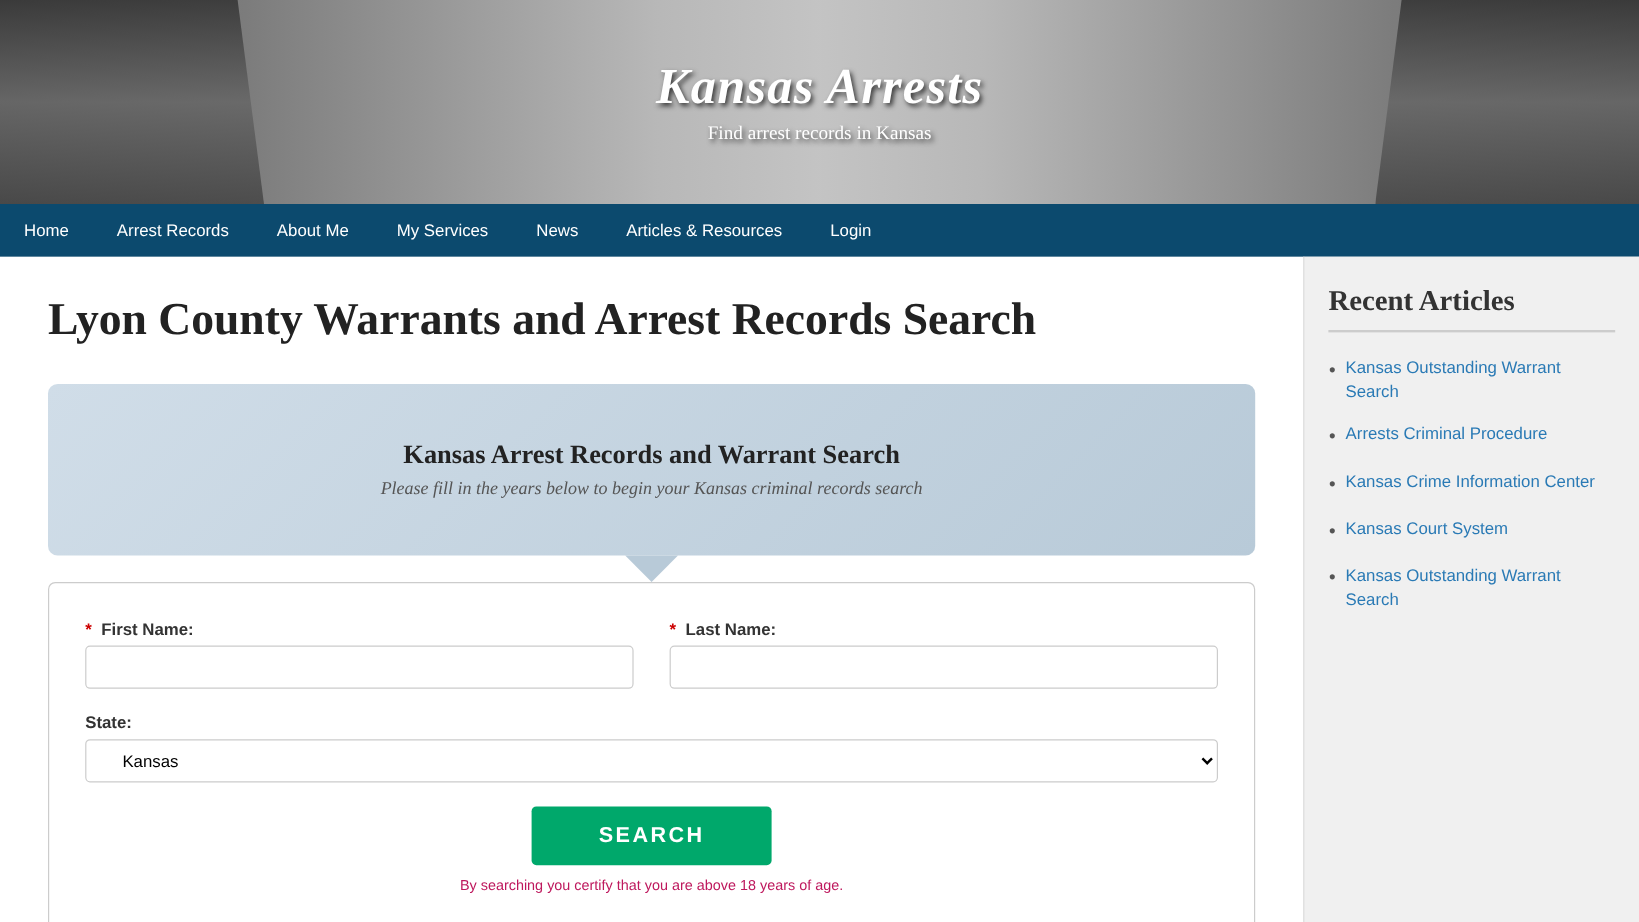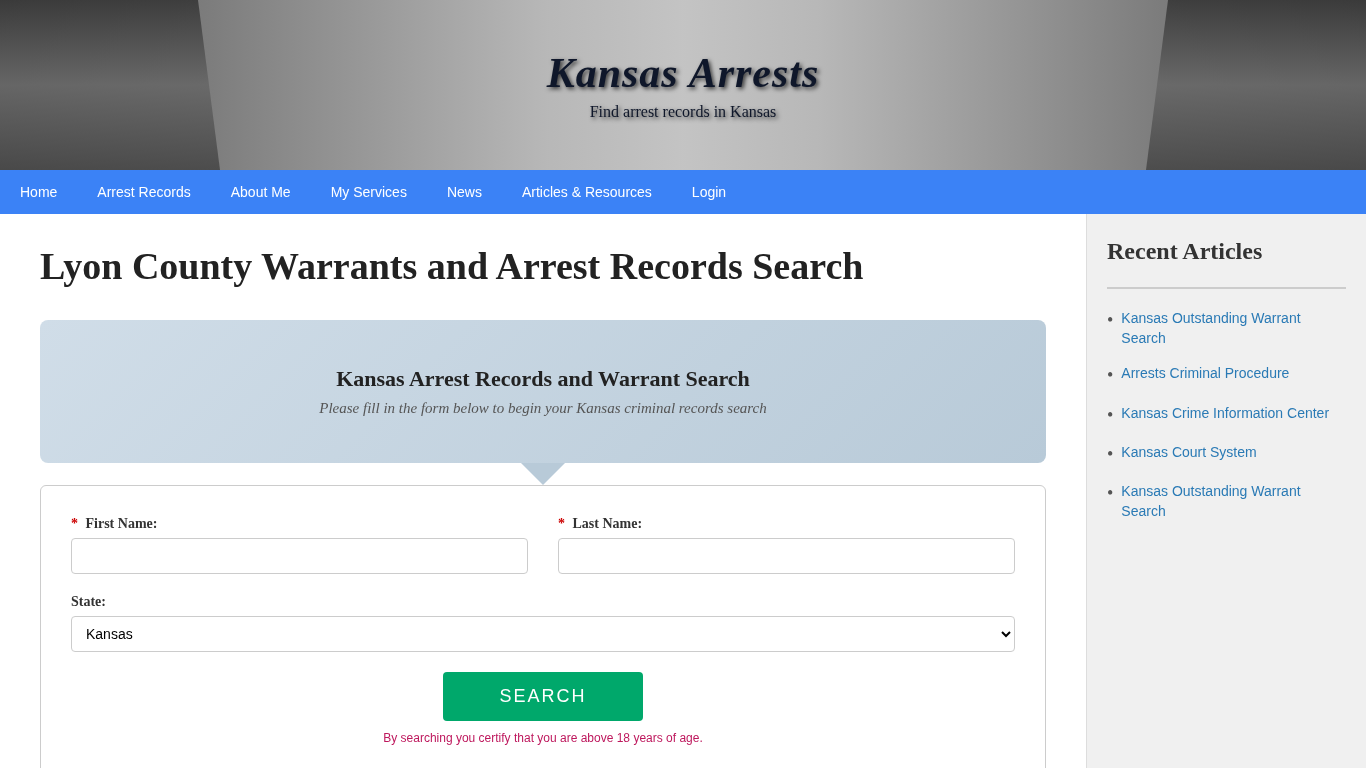--- a/index.html
+++ b/index.html
@@ -29,38 +29,38 @@
       width: 220px;
       background: linear-gradient(to bottom, #333, #666, #444);
       opacity: 0.85;
     }
     .hero-left { left: 0; clip-path: polygon(0 0, 90% 0, 100% 100%, 0 100%); }
     .hero-right { right: 0; clip-path: polygon(10% 0, 100% 0, 100% 100%, 0 100%); }
     .hero-text {
       position: relative;
       z-index: 2;
       text-align: center;
-      color: #0f172a;
+      color: #ffffff;
       text-shadow: 2px 2px 4px rgba(0,0,0,0.7);
     }
     .hero-title {
       font-size: 42px;
       font-style: italic;
       font-weight: bold;
       letter-spacing: 1px;
     }
     .hero-subtitle {
       font-size: 16px;
       font-weight: normal;
       margin-top: 6px;
     }
 
     
     nav {
-      background: #3b82f6;
+      background: #0c4a6e;
       display: flex;
       align-items: center;
     }
     nav a {
       color: #fff;
       text-decoration: none;
       padding: 14px 20px;
       font-family: Arial, sans-serif;
       font-size: 14px;
       display: block;
@@ -131,58 +131,58 @@
     .form-row {
       display: flex;
       gap: 30px;
       margin-bottom: 20px;
     }
     .form-group {
       flex: 1;
     }
     .form-label {
       display: block;
-      font-family: Liberation Serif, serif;
+      font-family: Liberation Sans, sans-serif;
       font-size: 14px;
       font-weight: bold;
       margin-bottom: 6px;
       color: #333;
     }
     .required-star {
       color: #cc0000;
       margin-right: 4px;
     }
     .form-input {
       width: 100%;
       padding: 8px 10px;
       border: 1px solid #ccc;
       border-radius: 4px;
       font-size: 14px;
       height: 36px;
     }
     .form-select {
       width: 100%;
-      padding: 8px 10px;
+      padding: 8px 26px;
       border: 1px solid #ccc;
       border-radius: 4px;
       font-size: 14px;
       height: 36px;
       background: #fff;
     }
     .search-btn {
       display: block;
       width: 200px;
       margin: 0 auto 10px;
       padding: 14px 32px;
       background: #00a86b;
       color: #fff;
       border: none;
       border-radius: 4px;
       font-size: 18px;
-      font-weight: normal;
+      font-weight: bold;
       letter-spacing: 2px;
       cursor: pointer;
       text-align: center;
     }
     .form-note {
       font-family: Arial, sans-serif;
       font-size: 12px;
       color: #be185d;
       text-align: center;
       margin-top: 6px;
@@ -194,21 +194,21 @@
       background: #f0f0f0;
       padding: 24px 20px;
       border-left: 1px solid #ddd;
     }
     .sidebar-title {
       font-size: 24px;
       font-weight: bold;
       color: #333;
       margin-bottom: 20px;
       border-bottom: 2px solid #ccc;
-      padding-bottom: 22px;
+      padding-bottom: 10px;
     }
     .sidebar-list {
       list-style: none;
       padding: 0;
     }
     .sidebar-list li {
       margin-bottom: 16px;
       display: flex;
       align-items: flex-start;
       gap: 8px;
@@ -251,21 +251,21 @@
 </nav>
 
 <div class="page-wrapper">
 
   <div class="main-content">
 
     <h1 class="page-title">Lyon County Warrants and Arrest Records Search</h1>
 
     <div class="search-card">
       <div class="search-card-title">Kansas Arrest Records and Warrant Search</div>
-      <div class="search-card-subtitle">Please fill in the form below to begin your Kansas criminal records search</div>
+      <div class="search-card-subtitle">Please fill in the years below to begin your Kansas criminal records search</div>
     </div>
     <div class="arrow-down"></div>
 
     <div class="form-area">
       <div class="form-row">
         <div class="form-group">
           <label class="form-label">
             <span class="required-star">*</span>
             <span>First Name:</span>
           </label>

